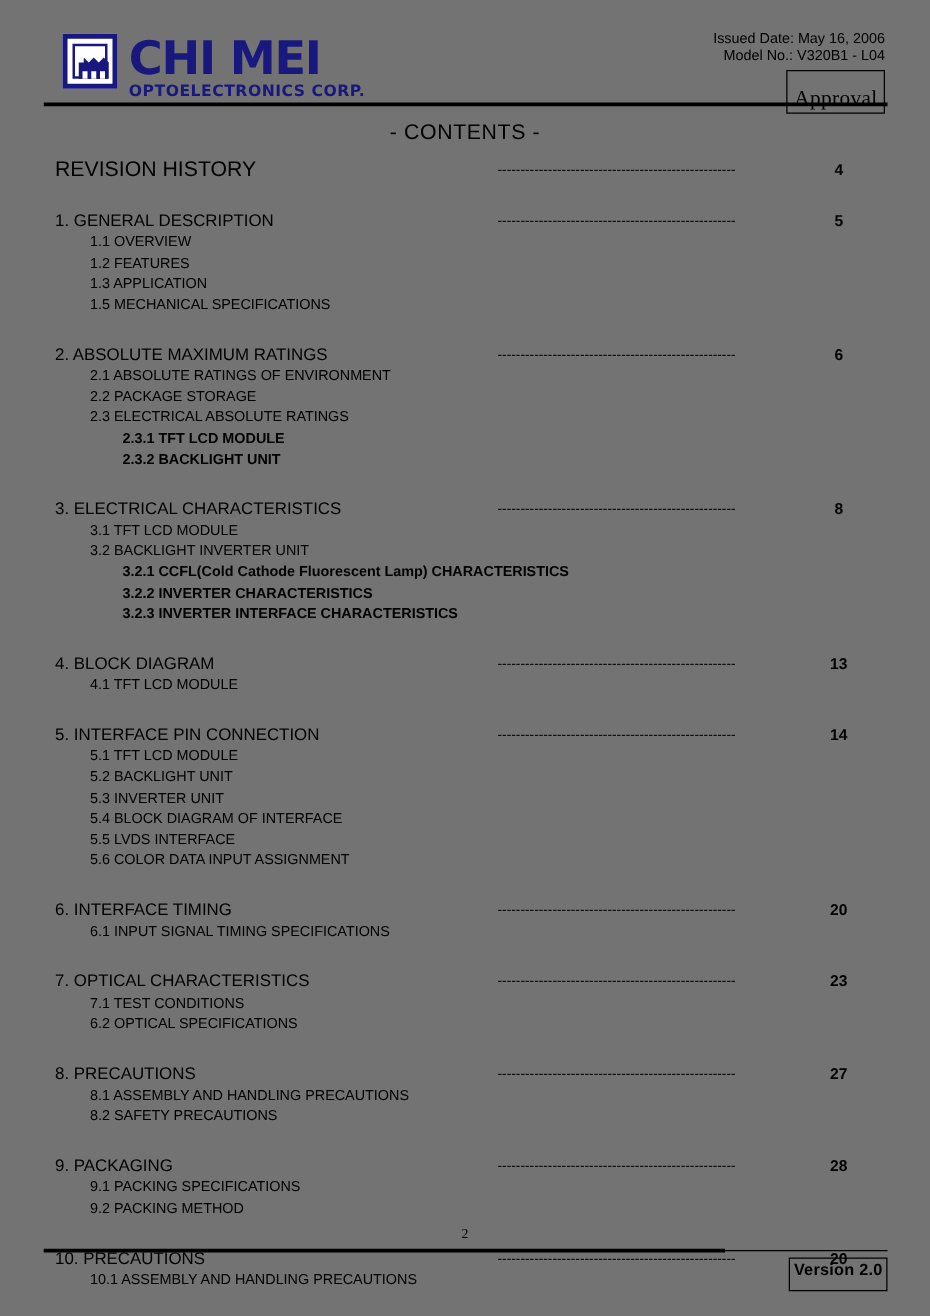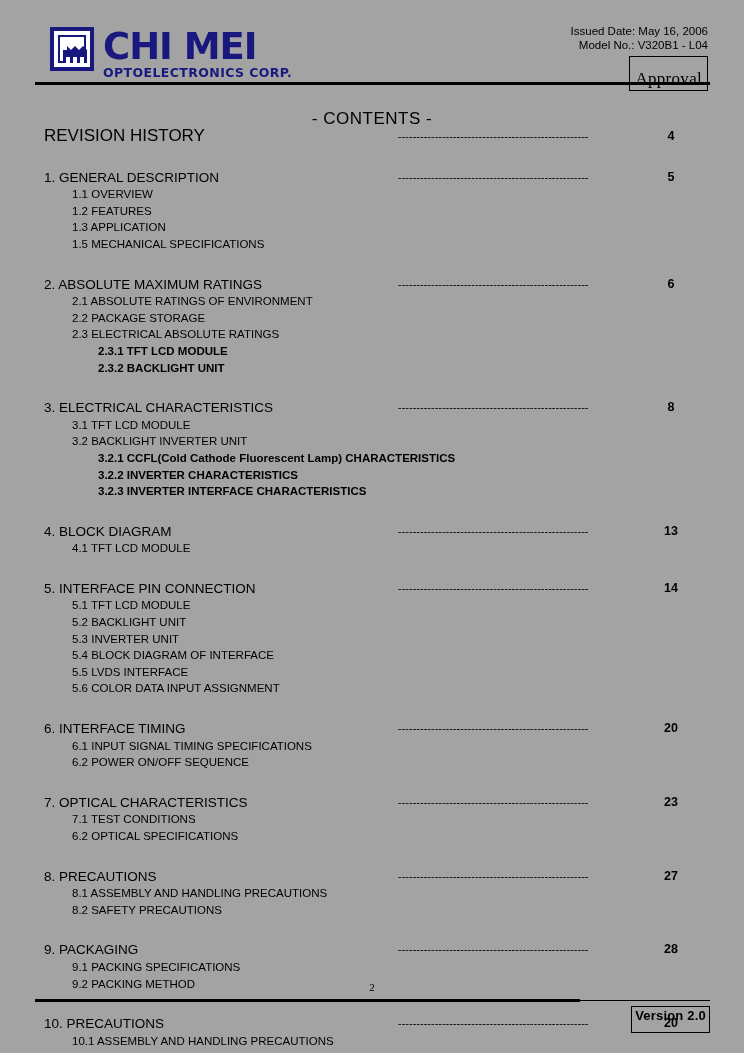--- a/index.html
+++ b/index.html
@@ -8,21 +8,21 @@
     background: #ffffff;
   }
   body {
     font-family: "Liberation Sans", sans-serif;
     color: #000000;
   }
   #page {
     position: relative;
     width: 744px;
     height: 1053px;
-    background: #a3a3a3;
+    background: #737373;
     overflow: hidden;
   }
 
   
   .header {
     position: absolute;
     left: 0; top: 0;
     width: 744px;
     height: 90px;
   }
@@ -106,21 +106,21 @@
     top: 82px;
     width: 675px;
     height: 3px;
     background: #000;
   }
 
   
   .contents-title {
     position: absolute;
     left: 0;
-    top: 109px;
+    top: 96px;
     width: 744px;
     text-align: center;
     font-size: 17px;
     letter-spacing: 0.5px;
   }
 
   
   .toc {
     position: absolute;
     left: 44px;
@@ -273,21 +273,20 @@
       <div class="toc-row lvl1"><span class="toc-label">5. INTERFACE PIN CONNECTION</span><span class="toc-leader">----------------------------------------------------</span><span class="toc-page">14</span></div>
       <div class="toc-row lvl2"><span class="toc-label">5.1 TFT LCD MODULE</span></div>
       <div class="toc-row lvl2"><span class="toc-label">5.2 BACKLIGHT UNIT</span></div>
       <div class="toc-row lvl2"><span class="toc-label">5.3 INVERTER UNIT</span></div>
       <div class="toc-row lvl2"><span class="toc-label">5.4 BLOCK DIAGRAM OF INTERFACE</span></div>
       <div class="toc-row lvl2"><span class="toc-label">5.5 LVDS INTERFACE</span></div>
       <div class="toc-row lvl2"><span class="toc-label">5.6 COLOR DATA INPUT ASSIGNMENT</span></div>
       <div class="toc-row gap"></div>
       <div class="toc-row lvl1"><span class="toc-label">6. INTERFACE TIMING</span><span class="toc-leader">----------------------------------------------------</span><span class="toc-page">20</span></div>
       <div class="toc-row lvl2"><span class="toc-label">6.1 INPUT SIGNAL TIMING SPECIFICATIONS</span></div>
-      <div class="toc-row lvl2"><span class="toc-label">6.2 POWER ON/OFF SEQUENCE</span></div>
       <div class="toc-row gap"></div>
       <div class="toc-row lvl1"><span class="toc-label">7. OPTICAL CHARACTERISTICS</span><span class="toc-leader">----------------------------------------------------</span><span class="toc-page">23</span></div>
       <div class="toc-row lvl2"><span class="toc-label">7.1 TEST CONDITIONS</span></div>
       <div class="toc-row lvl2"><span class="toc-label">6.2 OPTICAL SPECIFICATIONS</span></div>
       <div class="toc-row gap"></div>
       <div class="toc-row lvl1"><span class="toc-label">8. PRECAUTIONS</span><span class="toc-leader">----------------------------------------------------</span><span class="toc-page">27</span></div>
       <div class="toc-row lvl2"><span class="toc-label">8.1 ASSEMBLY AND HANDLING PRECAUTIONS</span></div>
       <div class="toc-row lvl2"><span class="toc-label">8.2 SAFETY PRECAUTIONS</span></div>
       <div class="toc-row gap"></div>
       <div class="toc-row lvl1"><span class="toc-label">9. PACKAGING</span><span class="toc-leader">----------------------------------------------------</span><span class="toc-page">28</span></div>

